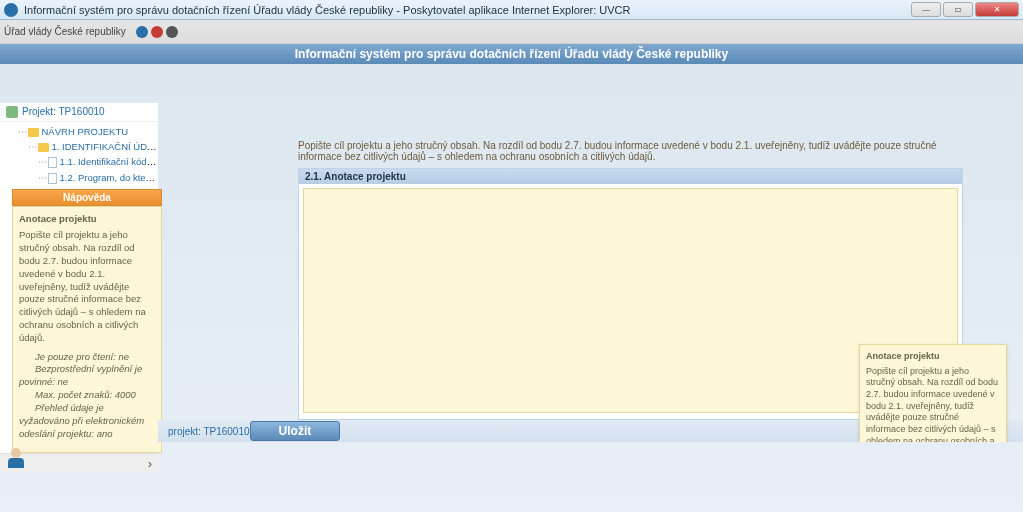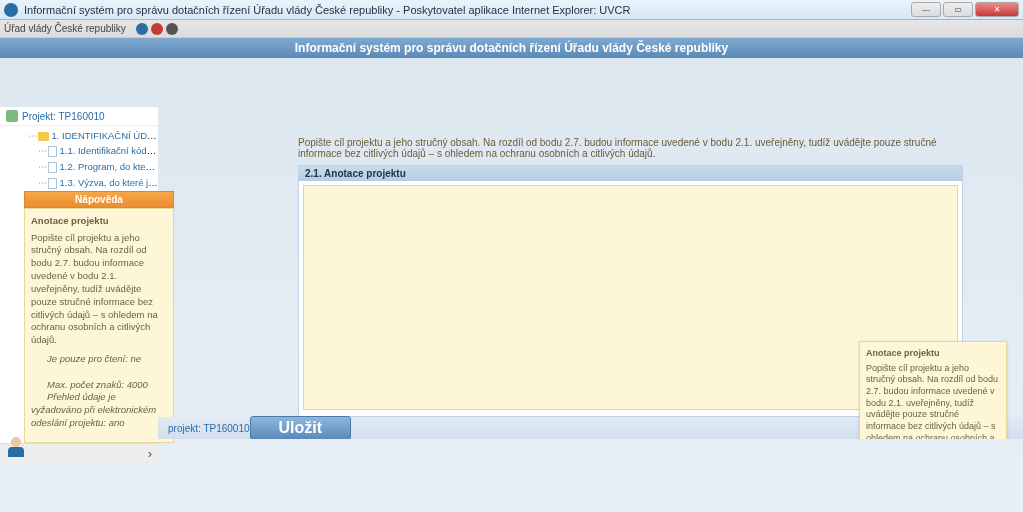--- a/index.html
+++ b/index.html
@@ -7,21 +7,21 @@
     
     
     .window { background: #fff; height: 100%; display: flex; flex-direction: column; }
     .win-titlebar { height: 20px; background: linear-gradient(#eaf3fb,#d8e8f6); display: flex; align-items: center; padding: 0 4px; border-bottom: 1px solid #a0b8cc; }
     .win-favicon { width: 14px; height: 14px; border-radius: 50%; background: #2a6ea8; margin-right: 6px; }
     .win-title { color: #234; font-size: 11px; }
     .win-ctrls { margin-left: auto; display: flex; gap: 2px; }
     .win-btn { width: 30px; height: 15px; background: linear-gradient(#eee,#ddd); border: 1px solid #aaa; border-radius: 3px; display:flex; align-items:center; justify-content:center; font-size:8px; color:#444; }
     .win-btn.close { background: linear-gradient(#e88,#c43c37); color:#fff; width: 44px; }
 
-    .tabbar { height: 18px; background: linear-gradient(#e6e6e6,#dcdcdc); display: flex; align-items: center; padding: 0 4px; gap:6px; border-bottom:1px solid #ccc;}
+    .tabbar { height: 24px; background: linear-gradient(#e6e6e6,#dcdcdc); display: flex; align-items: center; padding: 0 4px; gap:6px; border-bottom:1px solid #ccc;}
     .tab-label { color:#444; font-size:10px; }
     .tab-icons { margin-left:4px; display:flex; gap:3px; }
     .tab-icn { width:12px; height:12px; border-radius:50%; display:inline-block; }
     .tab-icn.blue { background:#2a6ea8; }
     .tab-icn.red { background:#c43c37; }
     .tab-icn.dark { background:#555; }
 
     .app-header { height: 20px; background: linear-gradient(#7fa9cf,#5b8ab8); display:flex; align-items:center; justify-content:center; }
     .app-header span { color:#fff; font-weight:bold; font-size:12px; }
 
@@ -36,21 +36,21 @@
     .tree-node .dash { color:#aaa; }
     .tree-node .folder-icn { display:inline-block; width:11px; height:9px; background:#f5c84c; border-radius:1px; margin-right:3px; vertical-align:middle; }
     .tree-node .page-icn { display:inline-block; width:9px; height:11px; background:#fff; border:1px solid #b0c4d8; margin-right:3px; vertical-align:middle; }
     .tree-node a { color:#2a6ea8; text-decoration:none; }
     .tree-node.level1 { padding-left: 14px; }
     .tree-node.level2 { padding-left: 24px; }
     .tree-node.level3 { padding-left: 34px; }
     .tree-node.level4 { padding-left: 44px; }
     .tree-node.active a { font-weight:bold; text-decoration:underline; }
 
-    .help-panel { position:absolute; bottom:20px; left:24px; width:150px; }
+    .help-panel { position:absolute; bottom:20px; left:12px; width:150px; }
     .help-head { background: linear-gradient(#f7a64a,#ea8f2e); color:#fff; text-align:center; padding:2px 0; font-size:10px; font-weight:bold; border:1px solid #d98a30; }
     .help-body { background:#fdf7d8; border: 1px solid #e5d89a; padding:6px; font-size:9.5px; color:#6b6248; line-height:1.35; }
     .help-body .title { font-weight:bold; margin-bottom:4px; }
     .help-body p { margin-bottom:6px; }
     .help-body em { font-style: italic; margin-left: 16px; }
     
     .avatar-bar { position:absolute; bottom:0; left:0; right:0; height:20px; display:flex; align-items:center; background:#eee; border-top:1px solid #ddd; }
     .avatar { width:24px; height:24px; margin-left:4px; position:relative; top:-4px; }
     .avatar .head { width:10px; height:10px; background:#e8c9a4; border-radius:50%; margin:0 auto; }
     .avatar .body { width:16px; height:10px; background:#2a6ea8; border-radius:4px 4px 0 0; margin:0 auto; }
@@ -63,21 +63,21 @@
     .form-group { margin: 0 60px 0 140px; border:1px solid #c0d3e6; }
     .form-group-head { background: linear-gradient(#c8dbef,#b6cde4); padding:2px 6px; color:#234; font-size:10px; font-weight:bold; }
     .form-group-body { padding:4px; background:#fff; }
     .text-area { width:100%; height:225px; background:#fdf7d8; border:1px solid #e5d89a; padding:4px; resize:none; font-family:inherit; font-size:10px; }
     
     .tooltip-box { position:absolute; top:210px; right:16px; width:148px; background:#fdf7d8; border:1px solid #e5d89a; padding:6px; font-size:9px; color:#6b6248; box-shadow:0 1px 3px rgba(0,0,0,.15); line-height:1.3; }
     .tooltip-box .ttl { font-weight:bold; margin-bottom:3px; }
 
     .footer { margin-top:auto; height:22px; background:linear-gradient(#e0eaf3,#d3e0ed); display:flex; align-items:center; padding: 0 10px; }
     .footer-left { font-size:10px; color:#2a6ea8; }
-    .save-btn { margin:0 auto; padding:2px 28px; background: linear-gradient(#8db8de,#5b8ab8); color:#fff; border:1px solid #4a79a8; border-radius:3px; font-size:16px; font-weight:bold; cursor:pointer; }
+    .save-btn { margin:0 auto; padding:2px 28px; background: linear-gradient(#8db8de,#5b8ab8); color:#fff; border:1px solid #4a79a8; border-radius:3px; font-size:12px; font-weight:bold; cursor:pointer; }
   </style>
 </head>
 <body>
 
 <div class="window">
   <div class="win-titlebar">
     <div class="win-favicon"></div>
     <div class="win-title">Informační systém pro správu dotačních řízení Úřadu vlády České republiky - Poskytovatel aplikace Internet Explorer: UVCR</div>
     <div class="win-ctrls">
       <div class="win-btn">—</div>
@@ -97,20 +97,21 @@
     <span>Informační systém pro správu dotačních řízení Úřadu vlády České republiky</span>
   </div>
 
   <div class="layout">
     <div class="sidebar">
       <div class="project-label">
         <span class="icn"></span>
         <span>Projekt: TP160010</span>
       </div>
       <div class="tree" id="tree">
+          <div class="tree-node level1"><span class="dash">⋯</span><span class="folder-icn"></span><a href="#">NÁVRH PROJEKTU</a></div>
           <div class="tree-node level2"><span class="dash">⋯</span><span class="folder-icn"></span><a href="#">1. IDENTIFIKAČNÍ ÚDAJE PROJ</a></div>
           <div class="tree-node level3"><span class="dash">⋯</span><span class="page-icn"></span><a href="#">1.1. Identifikační kód proje</a></div>
           <div class="tree-node level3"><span class="dash">⋯</span><span class="page-icn"></span><a href="#">1.2. Program, do kterého je</a></div>
           <div class="tree-node level3"><span class="dash">⋯</span><span class="page-icn"></span><a href="#">1.3. Výzva, do které je dan</a></div>
           <div class="tree-node level3"><span class="dash">⋯</span><span class="page-icn"></span><a href="#">1.4. Název projektu</a></div>
           <div class="tree-node level3"><span class="dash">⋯</span><span class="page-icn"></span><a href="#">1.5. Identifikační údaje žad</a></div>
           <div class="tree-node level3"><span class="dash">⋯</span><span class="page-icn"></span><a href="#">1.6. Bankovní spojení ČNB</a></div>
           <div class="tree-node level3"><span class="dash">⋯</span><span class="page-icn"></span><a href="#">1.7. Statutární zástupci žad</a></div>
           <div class="tree-node level3"><span class="dash">⋯</span><span class="page-icn"></span><a href="#">1.8. Pověřené kontaktní os</a></div>
           <div class="tree-node level3"><span class="dash">⋯</span><span class="page-icn"></span><a href="#">1.9. Osoba zodpovědná za</a></div>
@@ -125,21 +126,21 @@
           <div class="tree-node level3"><span class="dash">⋯</span><span class="page-icn"></span><a href="#">2.3. Popis vedení terénního</a></div>
           <div class="tree-node level3"><span class="dash">⋯</span><span class="page-icn"></span><a href="#">2.4. Popis způsobu realizac</a></div>
           <div class="tree-node level3"><span class="dash">⋯</span><span class="page-icn"></span><a href="#">2.5. Terénní program jako u</a></div>
         </div>
       <div class="help-panel">
         <div class="help-head">Nápověda</div>
         <div class="help-body">
           <div class="title">Anotace projektu</div>
           <p>Popište cíl projektu a jeho stručný obsah. Na rozdíl od bodu 2.7. budou informace uvedené v bodu 2.1. uveřejněny, tudíž uvádějte pouze stručné informace bez citlivých údajů – s ohledem na ochranu osobních a citlivých údajů.</p>
           <p><em>Je pouze pro čtení: ne</em><br>
-             <br>
+             <em>Bezprostřední vyplnění je povinné: ne</em><br>
              <em>Max. počet znaků: 4000</em><br>
              <em>Přehled údaje je vyžadováno při elektronickém odeslání projektu: ano</em></p>
         </div>
       </div>
       <div class="avatar-bar">
         <div class="avatar">
           <div class="head"></div>
             <div class="body"></div>
         </div>
         <div class="scroll-arrow">›</div>

